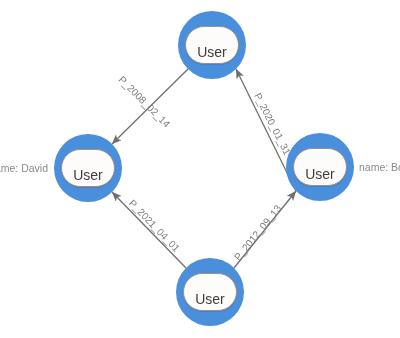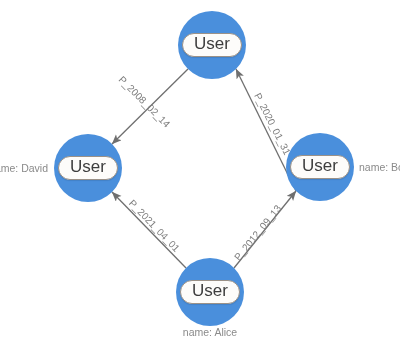--- a/index.html
+++ b/index.html
@@ -29,22 +29,22 @@
     border-radius: 50%;
     background: #4a8fdc;
     display: flex;
     align-items: center;
     justify-content: center;
   }
   .node-pill {
     background: #fdfcfa;
     border: 1.4px solid #9b9187;
     border-radius: 999px;
-    padding: 0 11px 3px 11px;
-    font-size: 17px;
+    padding: 17px 11px 3px 11px;
+    font-size: 14px;
     color: #3d3d3d;
     line-height: 1.15;
     white-space: nowrap;
     box-shadow: 0 1px 1px rgba(0,0,0,0.10);
   }
   .node-prop {
     position: absolute;
     font-size: 10.5px;
     color: #8a8a8a;
     white-space: nowrap;
@@ -93,15 +93,14 @@
   <div class="node-prop" style="left:48px; top:168px; transform: translate(-100%,-50%);">name: David</div>
 
   <div class="node-circle" style="left:286px; top:133px; width:68px; height:68px;">
     <span class="node-pill">User</span>
   </div>
   <div class="node-prop" style="left:359px; top:167px; transform: translate(0,-50%);">name: Bob</div>
 
   <div class="node-circle" style="left:176px; top:258px; width:68px; height:68px;">
     <span class="node-pill">User</span>
   </div>
-  <div class="node-prop" style="left:210px; top:332px; transform: translate(-50%,-50%);">name: Alice</div>
 
 </div>
 
 </body></html>

